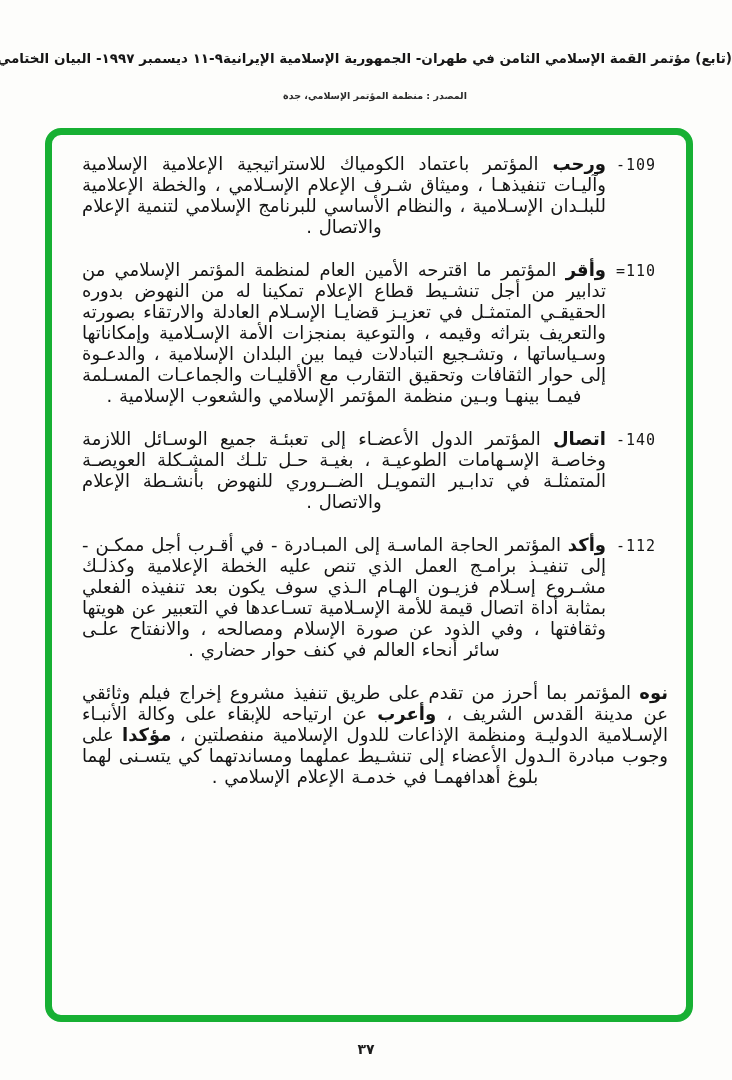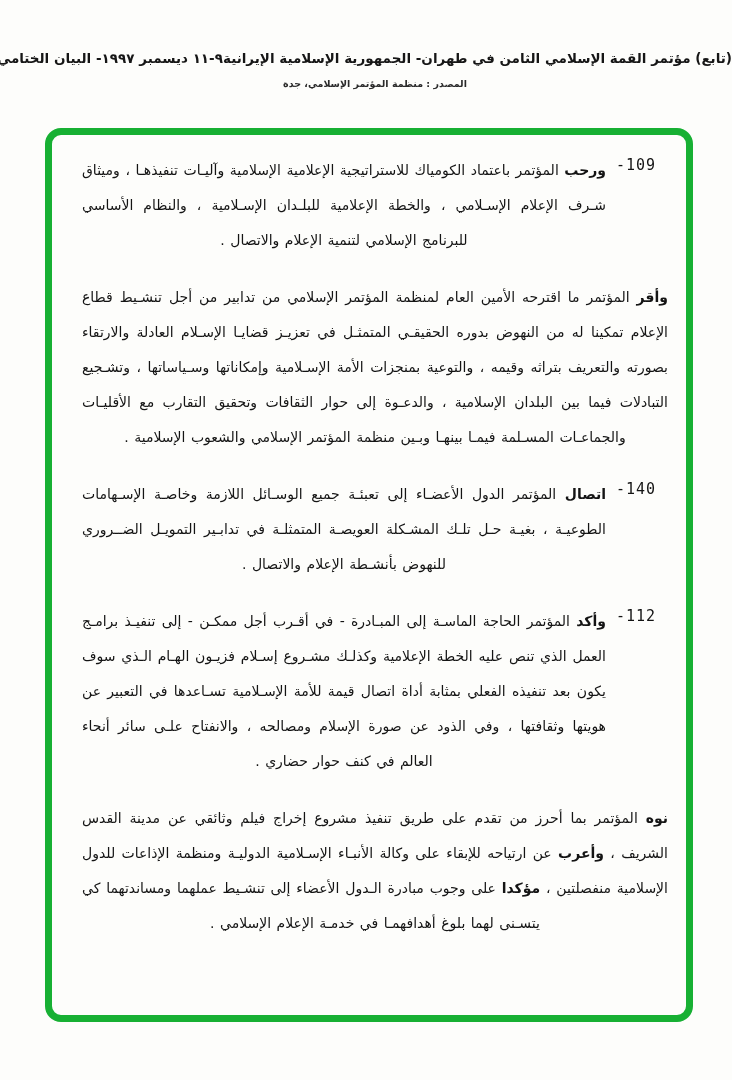--- a/index.html
+++ b/index.html
@@ -27,21 +27,21 @@
     padding-left: 18px;
   }
   .header-title {
     font-size: 13.5px;
     font-weight: bold;
     white-space: nowrap;
     letter-spacing: 0;
     color: #161616;
   }
   .header-source {
-    margin-top: 12px;
+    margin-top: 24px;
     font-size: 9.5px;
     font-weight: bold;
     color: #2a2a2a;
   }
   
   .content-box {
     position: absolute;
     left: 45px;
     top: 128px;
     width: 648px;
@@ -70,22 +70,22 @@
     font-size: 15px;
     font-weight: 500;
     color: #141414;
     padding-top: 3px;
     letter-spacing: 1px;
     font-family: "DejaVu Sans Mono", "DejaVu Sans", monospace;
   }
   .ptext {
     flex: 1;
     direction: rtl;
-    font-size: 14px;
-    line-height: 35px;
+    font-size: 18px;
+    line-height: 21px;
     text-align: justify;
     text-align-last: center;
     color: #141414;
     word-spacing: 1px;
   }
   .ptext .lead { font-weight: bold; }
   
   .footer {
     position: absolute;
     bottom: 22px;
@@ -110,30 +110,34 @@
     <div class="header-source">المصدر : منظمة المؤتمر الإسلامي، جدة</div>
   </div>
 
   <div class="content-box" style="border-color: rgb(23, 176, 51);">
     <div class="paragraphs" id="paragraphs">
         <div class="para">
           <div class="pnum">-109</div>
           <div class="ptext"><span class="lead">ورحب</span><span> المؤتمر باعتماد الكومياك للاستراتيجية الإعلامية الإسلامية وآليـات تنفيذهـا ، وميثاق شـرف الإعلام الإسـلامي ، والخطة الإعلامية للبلـدان الإسـلامية ، والنظام الأساسي للبرنامج الإسلامي لتنمية الإعلام والاتصال .</span></div>
         </div>
         <div class="para">
+          <div class="pnum">=110</div>
           <div class="ptext"><span class="lead">وأقر</span><span> المؤتمر ما اقترحه الأمين العام لمنظمة المؤتمر الإسلامي من تدابير من أجل تنشـيط قطاع الإعلام تمكينا له من النهوض بدوره الحقيقـي المتمثـل في تعزيـز قضايـا الإسـلام العادلة والارتقاء بصورته والتعريف بتراثه وقيمه ، والتوعية بمنجزات الأمة الإسـلامية وإمكاناتها وسـياساتها ، وتشـجيع التبادلات فيما بين البلدان الإسلامية ، والدعـوة إلى حوار الثقافات وتحقيق التقارب مع الأقليـات والجماعـات المسـلمة فيمـا بينهـا وبـين منظمة المؤتمر الإسلامي والشعوب الإسلامية .</span></div>
         </div>
         <div class="para">
           <div class="pnum">-140</div>
           <div class="ptext"><span class="lead">اتصال</span><span> المؤتمر الدول الأعضـاء إلى تعبئـة جميع الوسـائل اللازمة وخاصـة الإسـهامات الطوعيـة ، بغيـة حـل تلـك المشـكلة العويصـة المتمثلـة في تدابـير التمويـل الضــروري للنهوض بأنشـطة الإعلام والاتصال .</span></div>
         </div>
         <div class="para">
           <div class="pnum">-112</div>
           <div class="ptext"><span class="lead">وأكد</span><span> المؤتمر الحاجة الماسـة إلى المبـادرة - في أقـرب أجل ممكـن - إلى تنفيـذ برامـج العمل الذي تنص عليه الخطة الإعلامية وكذلـك مشـروع إسـلام فزيـون الهـام الـذي سوف يكون بعد تنفيذه الفعلي بمثابة أداة اتصال قيمة للأمة الإسـلامية تسـاعدها في التعبير عن هويتها وثقافتها ، وفي الذود عن صورة الإسلام ومصالحه ، والانفتاح علـى سائر أنحاء العالم في كنف حوار حضاري .</span></div>
         </div>
         <div class="para">
           <div class="ptext"><span class="lead">نوه</span><span> المؤتمر بما أحرز من تقدم على طريق تنفيذ مشروع إخراج فيلم وثائقي عن مدينة القدس الشريف ، </span><span class="lead">وأعرب</span><span> عن ارتياحه للإبقاء على وكالة الأنبـاء الإسـلامية الدوليـة ومنظمة الإذاعات للدول الإسلامية منفصلتين ، </span><span class="lead">مؤكدا</span><span> على وجوب مبادرة الـدول الأعضاء إلى تنشـيط عملهما ومساندتهما كي يتسـنى لهما بلوغ أهدافهمـا في خدمـة الإعلام الإسلامي .</span></div>
         </div>
       </div>
   </div>
 
+  <div class="footer">
+    <span class="page-number">٣٧</span>
+  </div>
 
 </div>
 
 </body></html>

